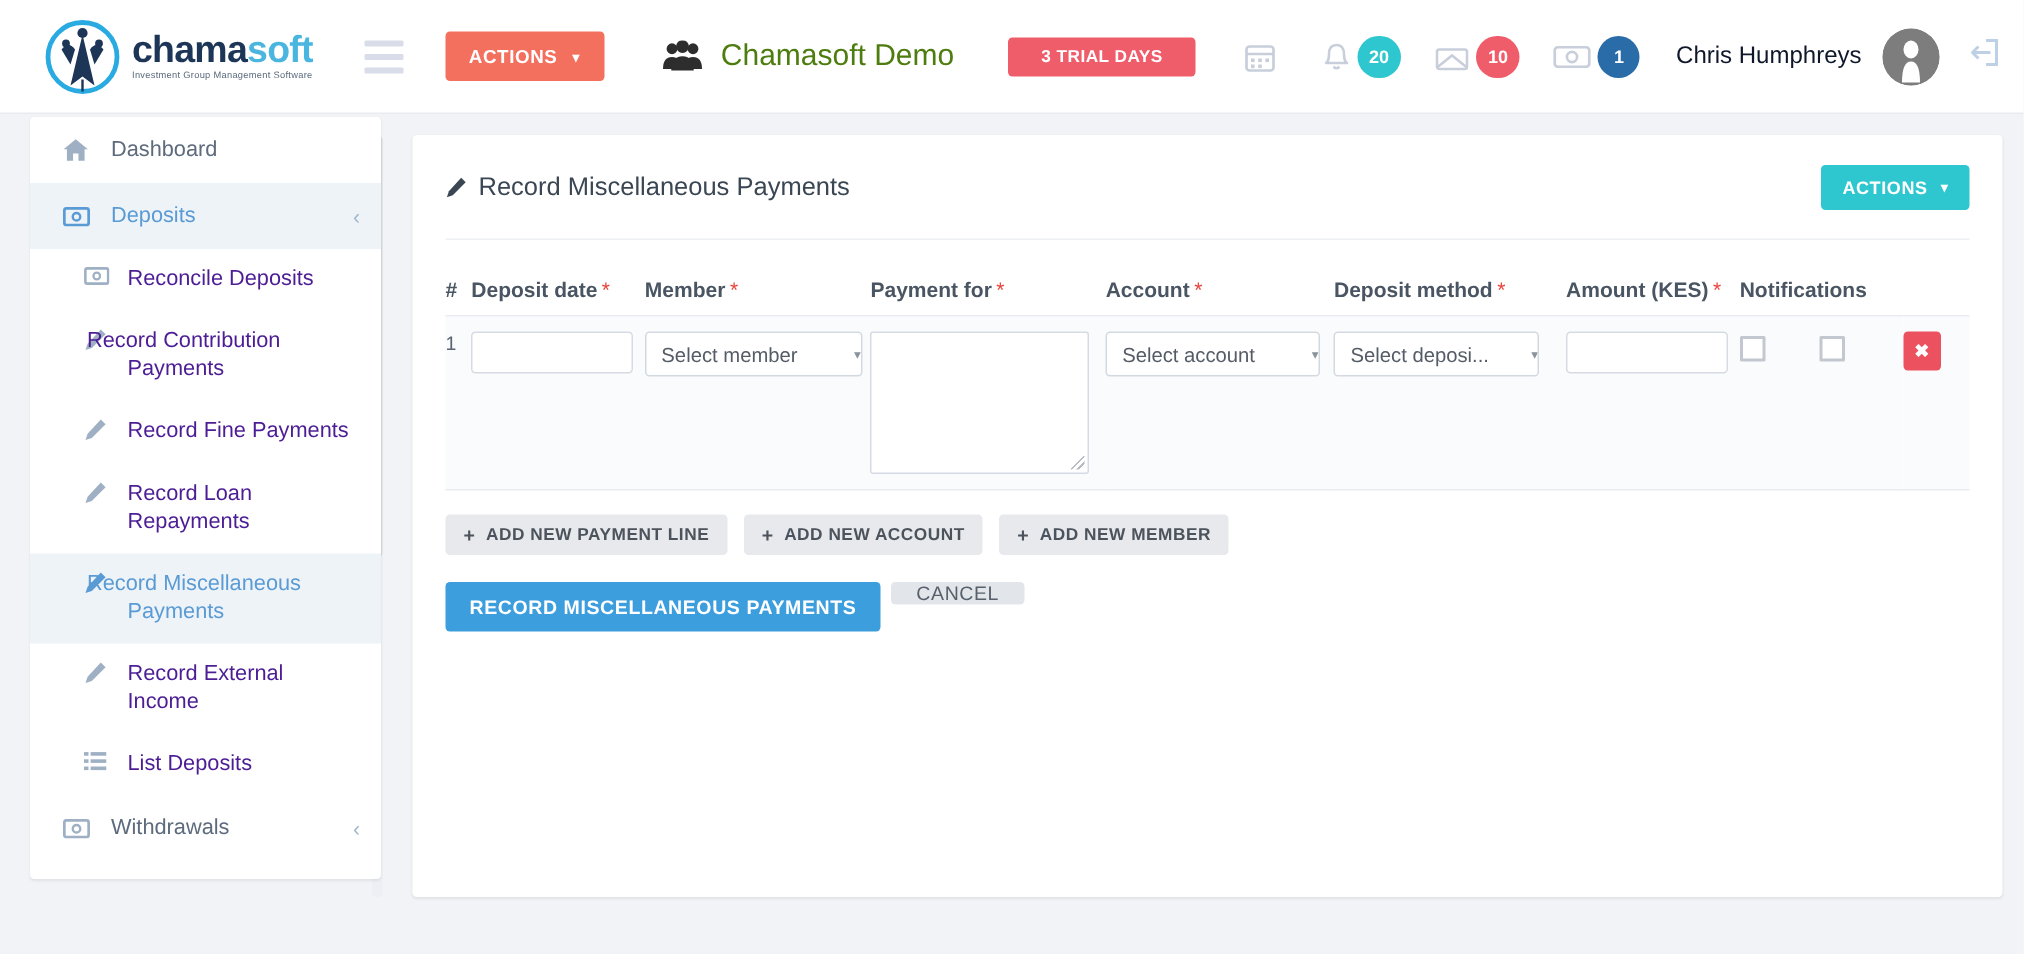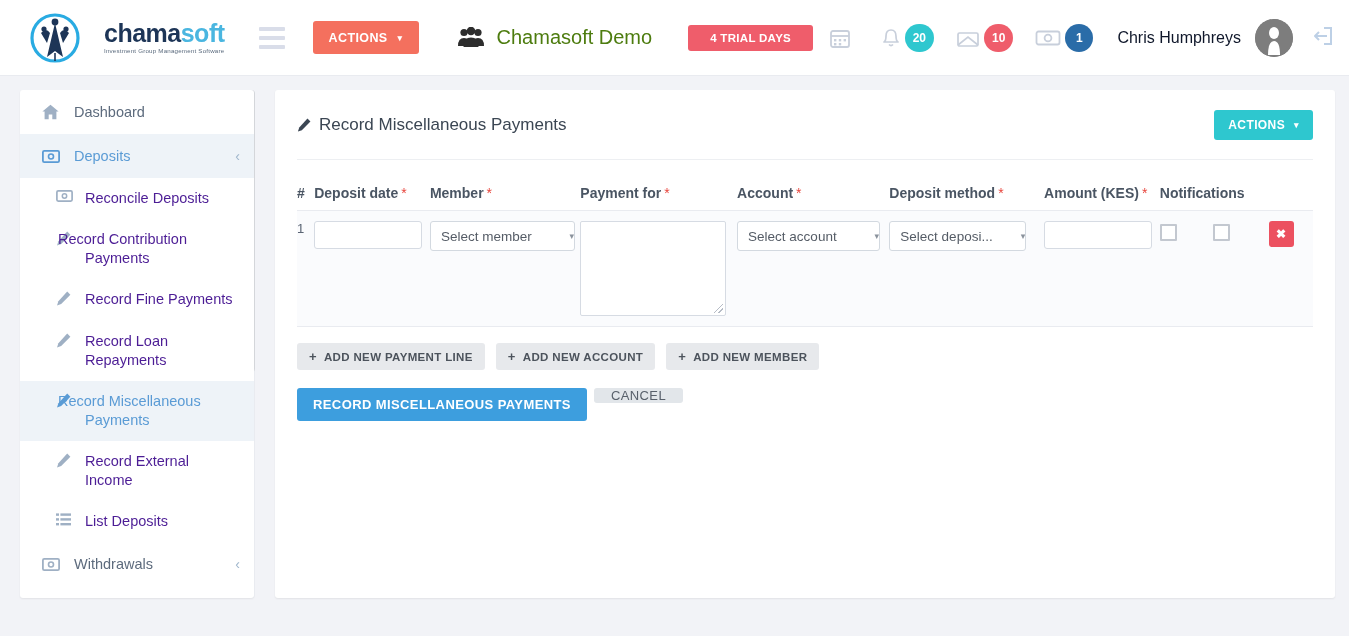--- a/index.html
+++ b/index.html
@@ -13,21 +13,21 @@
   
   .topbar {
     position: absolute; top: 0; left: 0;
     width: 1349px; height: 76px;
     background: #ffffff;
     border-bottom: 1px solid #e9ebf0;
     display: flex; align-items: center;
   }
   .logo-wrap { display: flex; align-items: center; margin-left: 30px; }
   .logo-mark { width: 50px; height: 50px; flex: none; }
-  .logo-text { margin-left: 24px; line-height: 1; }
+  .logo-text { margin-left: 8px; line-height: 1; }
   .logo-word { font-size: 25px; font-weight: bold; letter-spacing: -0.5px; }
   .logo-chama { color: #1d3557; }
   .logo-soft  { color: #4ab6e0; }
   .logo-tag {
     font-size: 6.2px; color: #5a6a7d; letter-spacing: .2px;
     margin-top: 2px; white-space: nowrap;
   }
   .hamburger { margin-left: 34px; width: 26px; cursor: pointer; }
   .hamburger span {
     display: block; height: 4px; background: #d9dde9;
@@ -73,21 +73,21 @@
   .badge-blue { background: #2a6ca8; }
   .username { color: #0f172a; font-size: 16px; margin: 0 14px 0 24px; }
   .avatar {
     width: 38px; height: 38px; border-radius: 50%;
     background: #7d7d7d; overflow: hidden; position: relative;
   }
   .logout { margin-left: 18px; cursor: pointer; }
 
   
   .sidebar {
-    position: absolute; left: 20px; top: 90px;
+    position: absolute; left: 20px; top: 78px;
     width: 234px; height: 508px;
     background: #fff; border-radius: 3px;
     box-shadow: 0 1px 2px rgba(0,0,0,.07);
     overflow: hidden;
   }
   .sb-scroll-track {
     position: absolute; left: 248px; top: 90px;
     width: 7px; height: 508px; background: #edeff4; border-radius: 4px;
   }
   .sb-scroll-thumb {
@@ -276,21 +276,21 @@
       <circle cx="7" cy="5.5" r="3.6" fill="#2d2d2d"></circle>
       <circle cx="21" cy="5.5" r="3.6" fill="#2d2d2d"></circle>
       <circle cx="14" cy="4" r="4.3" fill="#2d2d2d"></circle>
       <path d="M1 19 Q1 11 7 11 Q13 11 13 19 Z" fill="#2d2d2d"></path>
       <path d="M15 19 Q15 11 21 11 Q27 11 27 19 Z" fill="#2d2d2d"></path>
       <path d="M6.5 20 Q6.5 10.5 14 10.5 Q21.5 10.5 21.5 20 Z" fill="#2d2d2d"></path>
     </svg>
   </span>
   <span class="group-name">Chamasoft Demo</span>
 
-  <div class="trial-badge">4 TRIAL DAYS</div>
+  <div class="trial-badge">3 TRIAL DAYS</div>
 
   <div class="top-right">
 
     <span class="ti">
       <svg width="22" height="22" viewBox="0 0 22 22">
         <rect x="2" y="4" width="18" height="16" rx="2" fill="none" stroke="#c8cfdb" stroke-width="1.8"></rect>
         <line x1="2" y1="9" x2="20" y2="9" stroke="#c8cfdb" stroke-width="1.8"></line>
         <rect x="5" y="12" width="2.4" height="2.4" fill="#c8cfdb"></rect>
         <rect x="9.8" y="12" width="2.4" height="2.4" fill="#c8cfdb"></rect>
         <rect x="14.6" y="12" width="2.4" height="2.4" fill="#c8cfdb"></rect>

